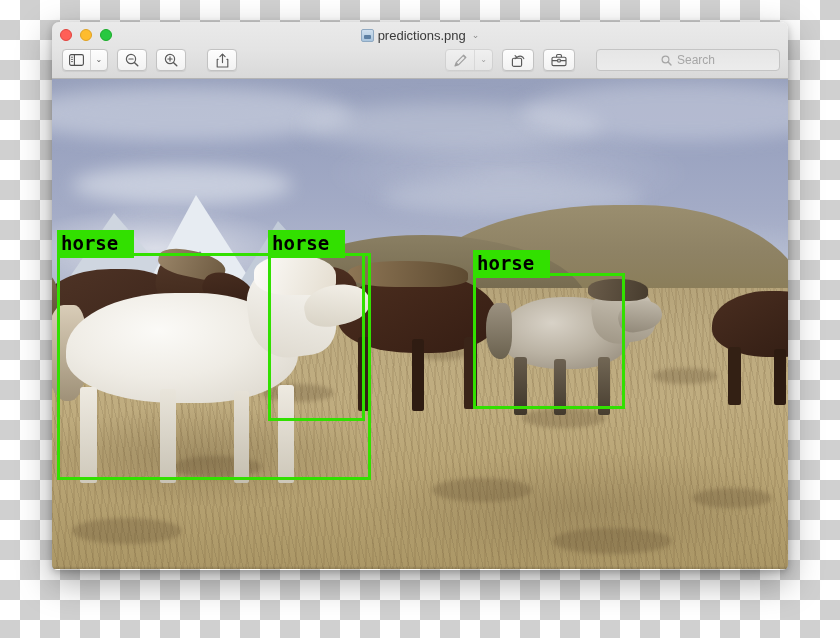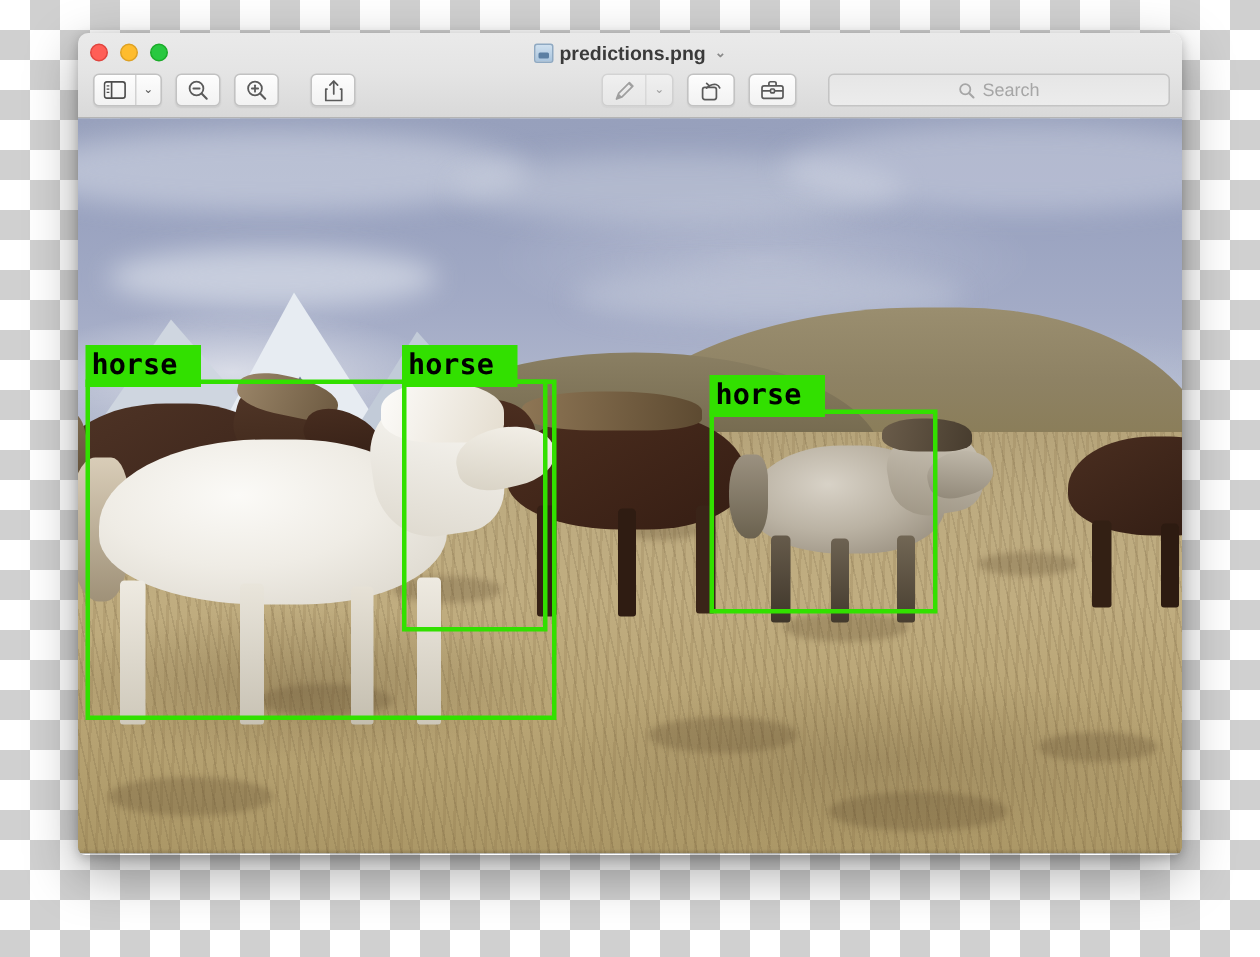--- a/index.html
+++ b/index.html
@@ -57,21 +57,21 @@
   #titlebar-title {
     position: absolute;
     left: 0; right: 0; top: 4px;
     height: 18px;
     display: flex;
     align-items: center;
     justify-content: center;
     gap: 4px;
     font-size: 13px;
     color: #3a3a3a;
-    font-weight: 700;
+    font-weight: 400;
     pointer-events: none;
   }
   #doc-icon {
     width: 13px; height: 13px;
     border-radius: 2px;
     background: linear-gradient(to bottom, #cfe0ef, #a9c4dd);
     border: 1px solid #8fa9c2;
     position: relative;
     flex: 0 0 auto;
   }
@@ -373,21 +373,21 @@
           <span>
             <svg class="icon-svg" width="16" height="14" viewBox="0 0 16 14" aria-hidden="true">
               <rect x="1" y="4.2" width="14" height="8.4" rx="1.4" fill="none" stroke="#5a5a5a" stroke-width="1.15"></rect>
               <path d="M5.6 4.2 V2.6 A1.1 1.1 0 0 1 6.7 1.5 H9.3 A1.1 1.1 0 0 1 10.4 2.6 V4.2" fill="none" stroke="#5a5a5a" stroke-width="1.15"></path>
               <line x1="1" y1="7.6" x2="15" y2="7.6" stroke="#5a5a5a" stroke-width="1.05"></line>
               <rect x="6.7" y="6.3" width="2.6" height="2.6" rx="0.5" fill="#e9e9e9" stroke="#5a5a5a" stroke-width="1.05"></rect>
             </svg>
           </span>
         </div>
 
-        <div id="search-field" style="width:228px; margin-left:12px;">
+        <div id="search-field" style="width:184px; margin-left:12px;">
           <span>
             <svg class="icon-svg" width="11" height="11" viewBox="0 0 11 11" aria-hidden="true">
               <circle cx="4.5" cy="4.5" r="3.4" fill="none" stroke="#a6a6a6" stroke-width="1.2"></circle>
               <line x1="7.1" y1="7.1" x2="10" y2="10" stroke="#a6a6a6" stroke-width="1.4" stroke-linecap="round"></line>
             </svg>
           </span>
           <span>Search</span>
         </div>
 
       </div>

